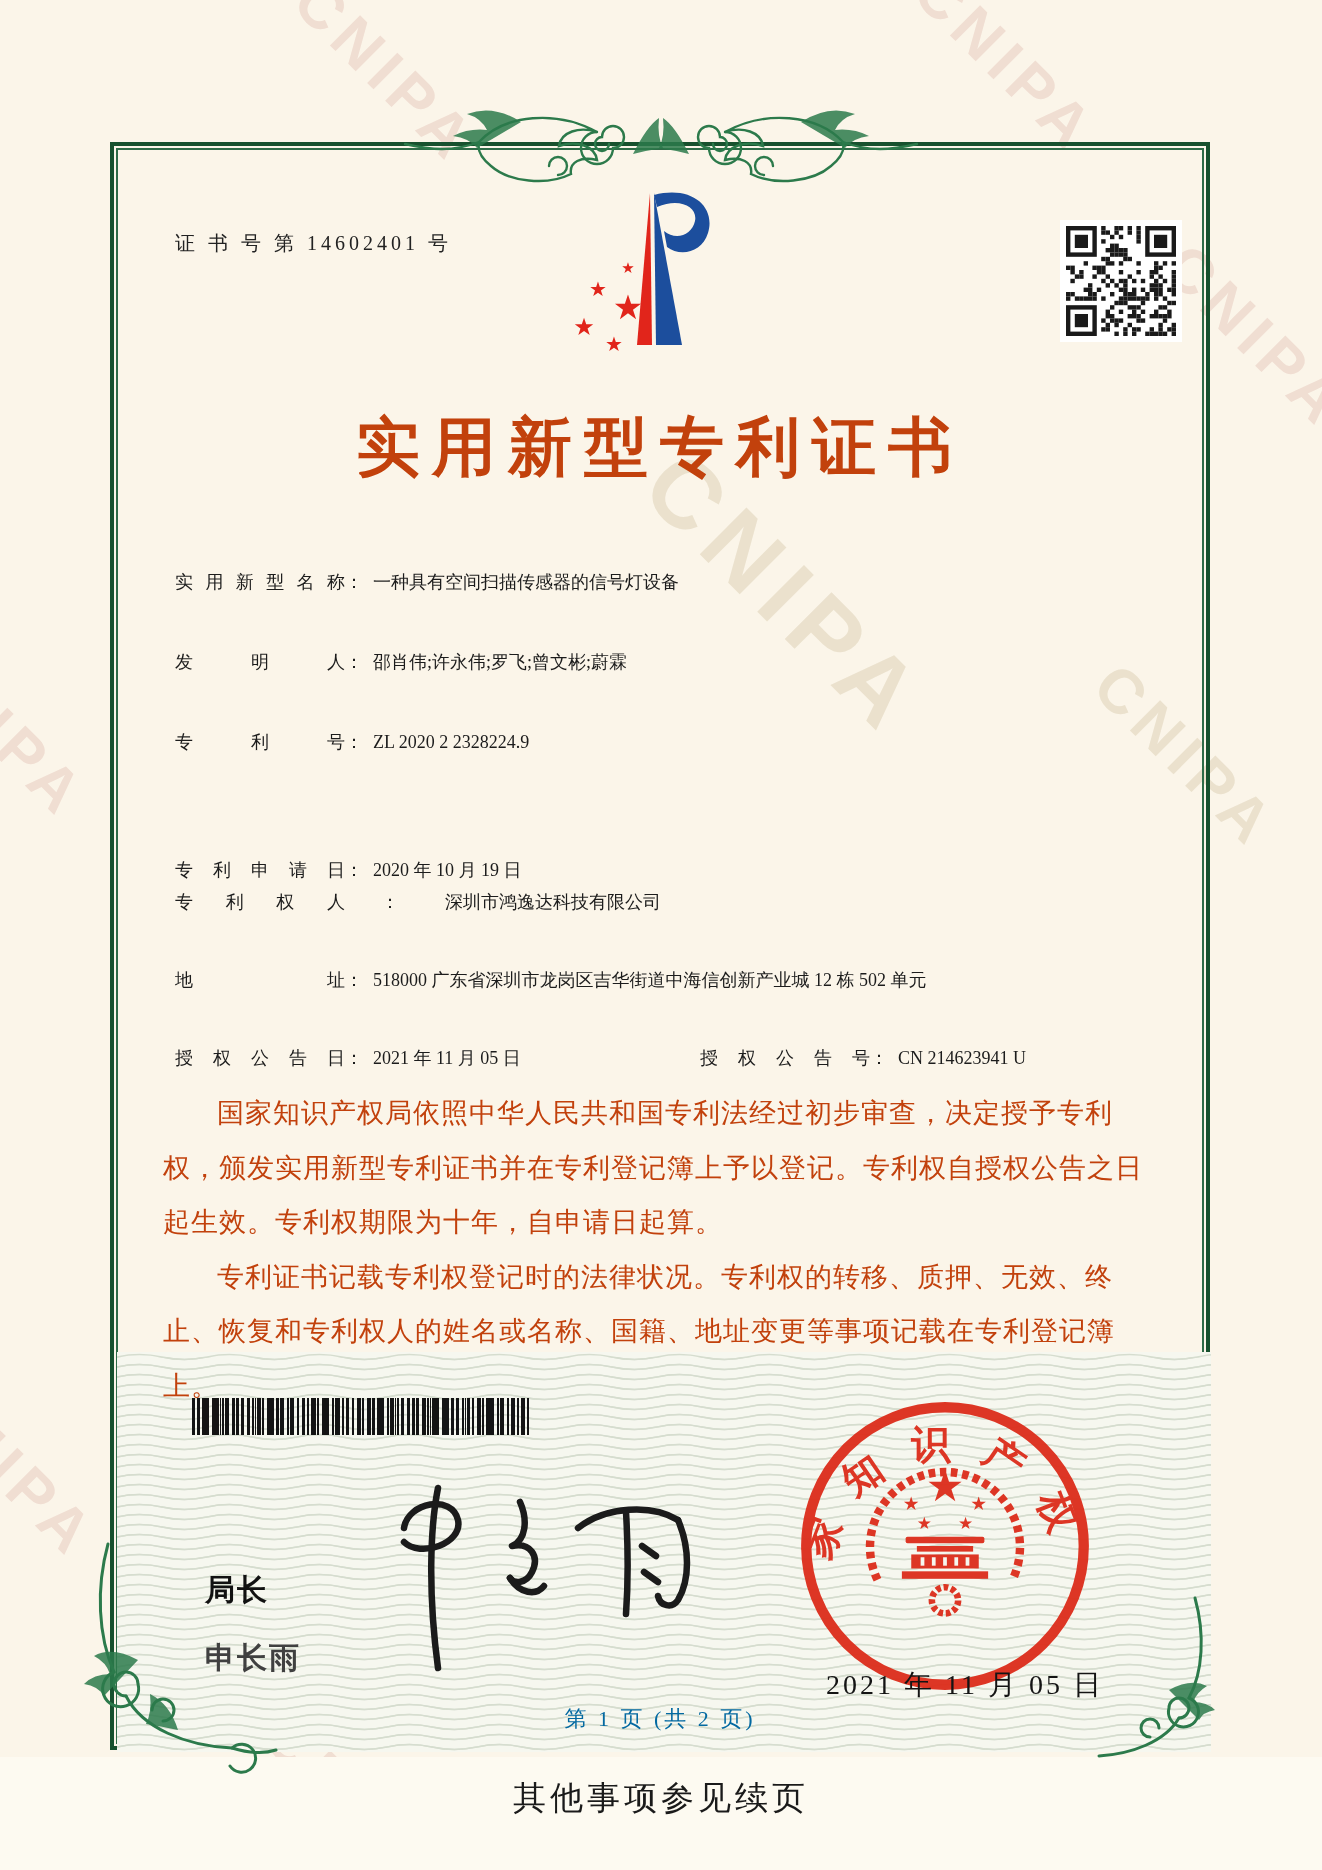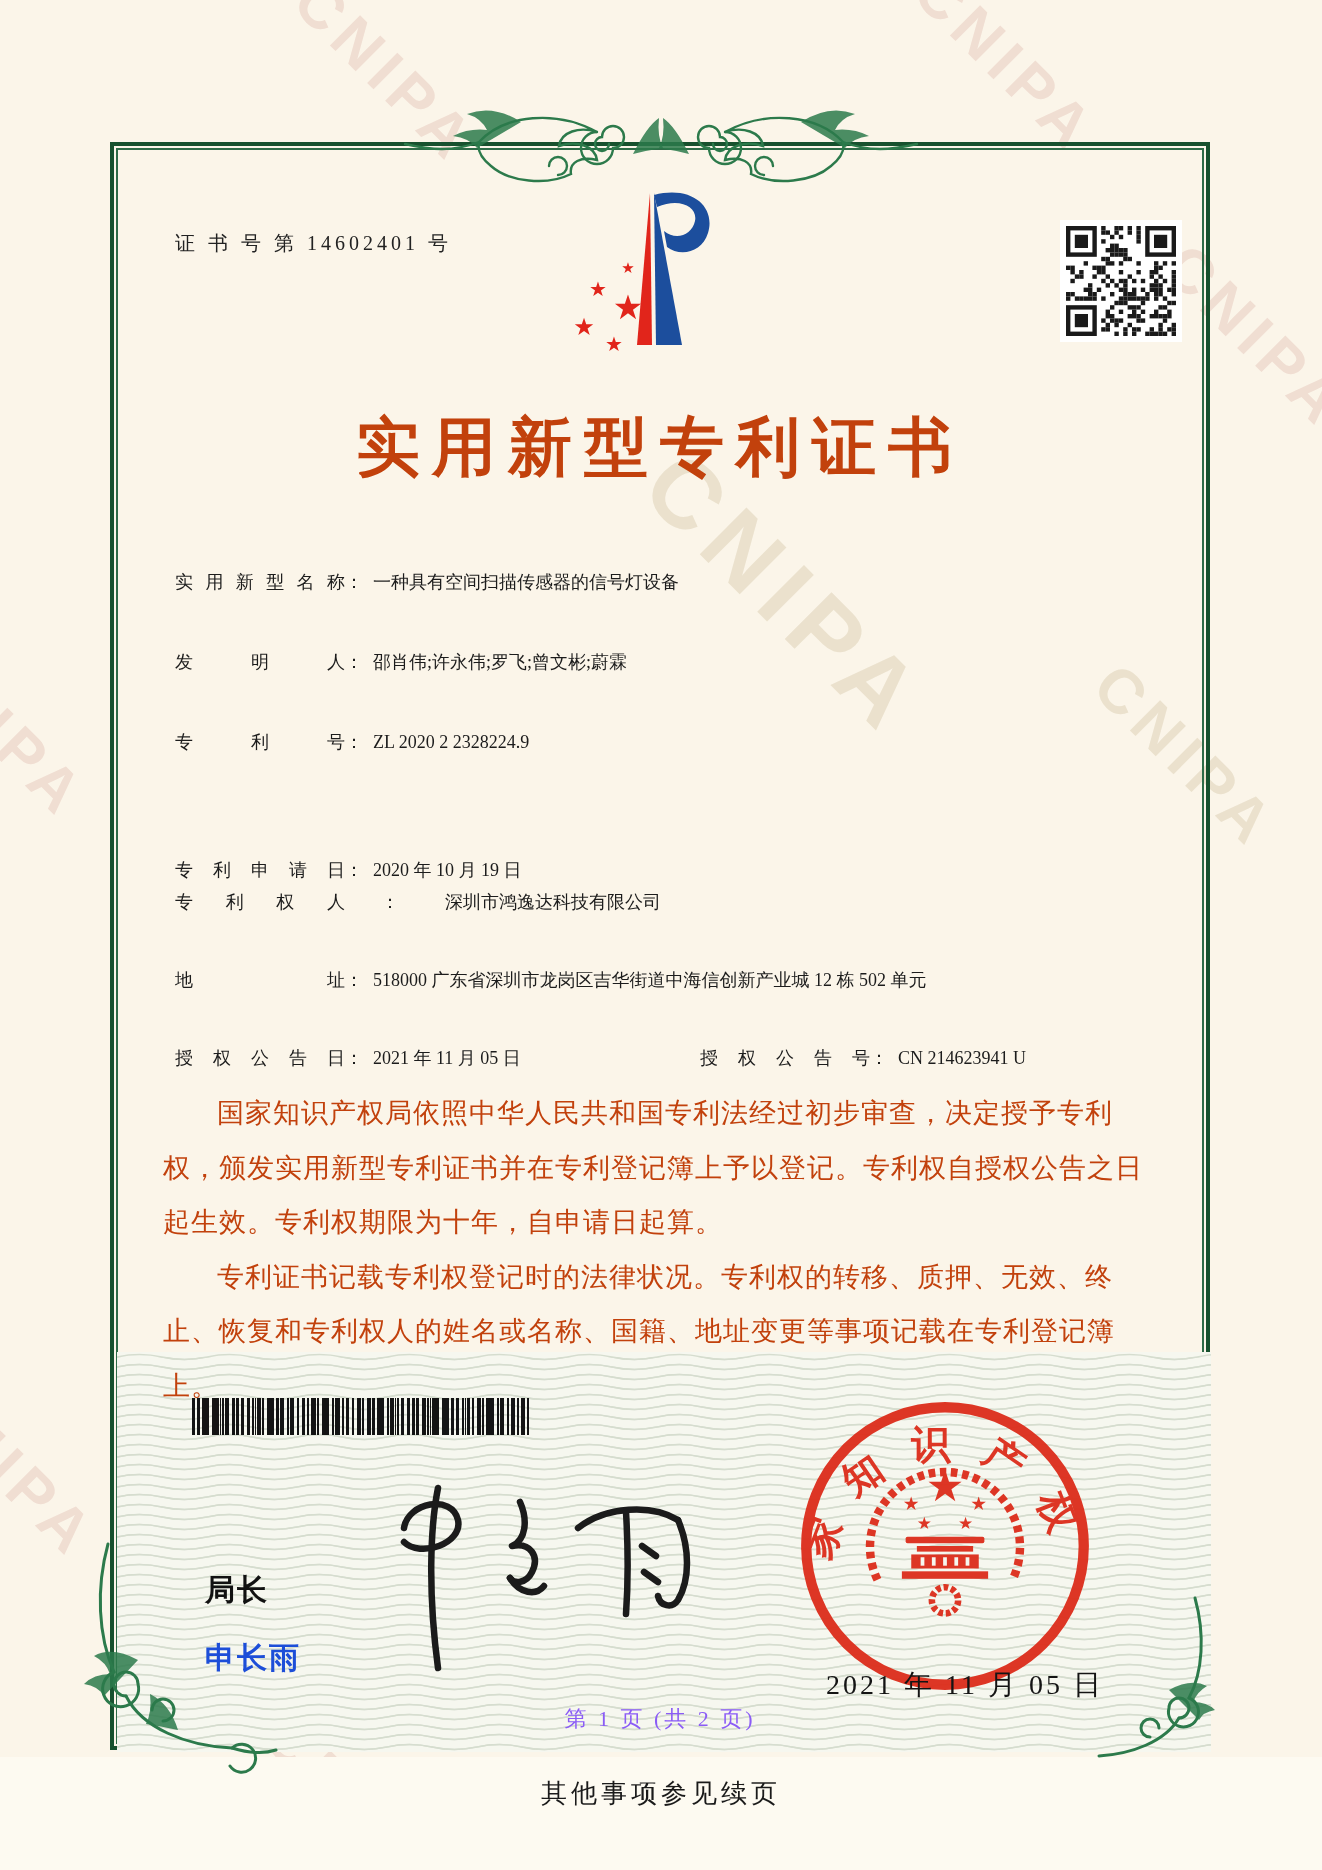--- a/index.html
+++ b/index.html
@@ -56,31 +56,31 @@
   
   .barcode{
     position:absolute;left:192px;top:1398px;width:338px;height:37px;z-index:2;
     background:
       repeating-linear-gradient(90deg,#141414 0 2px,transparent 2px 5px),
       repeating-linear-gradient(90deg,#141414 0 3px,transparent 3px 11px),
       repeating-linear-gradient(90deg,#141414 0 1px,transparent 1px 7px);
   }
   
   .sig-title{position:absolute;left:205px;top:1570px;z-index:2;font:bold 30px "Liberation Sans",sans-serif;color:#111;letter-spacing:2px;}
-  .sig-name{position:absolute;left:205px;top:1638px;z-index:2;font:bold 30px "Liberation Sans",sans-serif;color:#1d4ed8;letter-spacing:2px;}
+  .sig-name{position:absolute;left:205px;top:1638px;z-index:2;font:bold 30px "Liberation Sans",sans-serif;color:#404040;letter-spacing:2px;}
   .sig-svg{position:absolute;left:350px;top:1476px;z-index:2;}
   
   .seal{position:absolute;left:795px;top:1396px;z-index:2;opacity:.96;}
   .seal-date{
     position:absolute;left:826px;top:1666px;z-index:3;
     font-size:28px;letter-spacing:3px;color:#141414;white-space:nowrap;
   }
   
-  .pageinfo{position:absolute;left:110px;top:1704px;width:1100px;text-align:center;z-index:3;font-size:22px;letter-spacing:3px;color:#8b5cf6;}
-  .contnote{position:absolute;left:0;top:1776px;width:1322px;text-align:center;z-index:2;font-size:26px;letter-spacing:4px;color:#1a1a1a;}
+  .pageinfo{position:absolute;left:110px;top:1704px;width:1100px;text-align:center;z-index:3;font-size:22px;letter-spacing:3px;color:#0369a1;}
+  .contnote{position:absolute;left:0;top:1776px;width:1322px;text-align:center;z-index:2;font-size:33px;letter-spacing:4px;color:#1a1a1a;}
   
   .orn{position:absolute;z-index:2;pointer-events:none;}
 </style>
 </head>
 <body>
 
 <div class="wm" style="left:330px;top:-35px;">CNIPA</div>
 <div class="wm" style="left:950px;top:-45px;">CNIPA</div>
 <div class="wm" style="left:1200px;top:230px;">CNIPA</div>
 <div class="wm tan big" style="left:700px;top:430px;">CNIPA</div>

